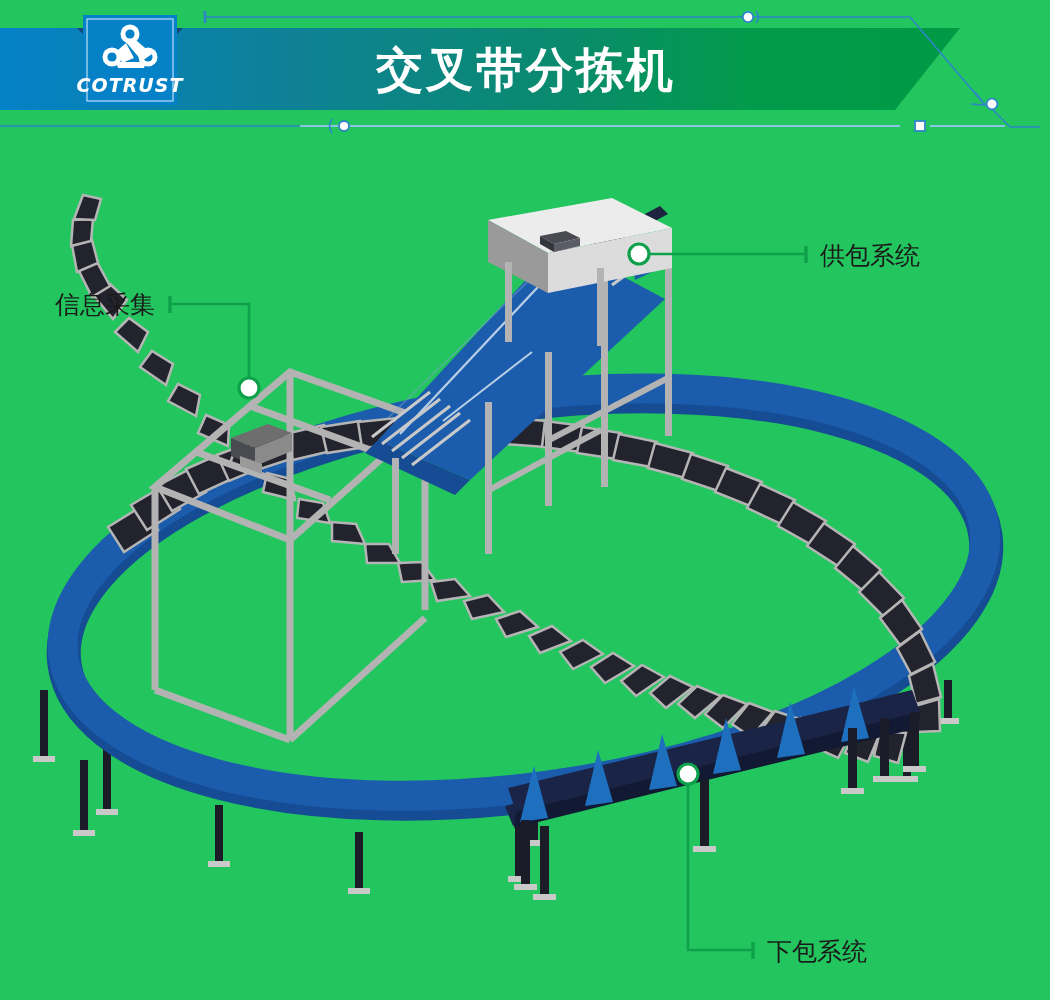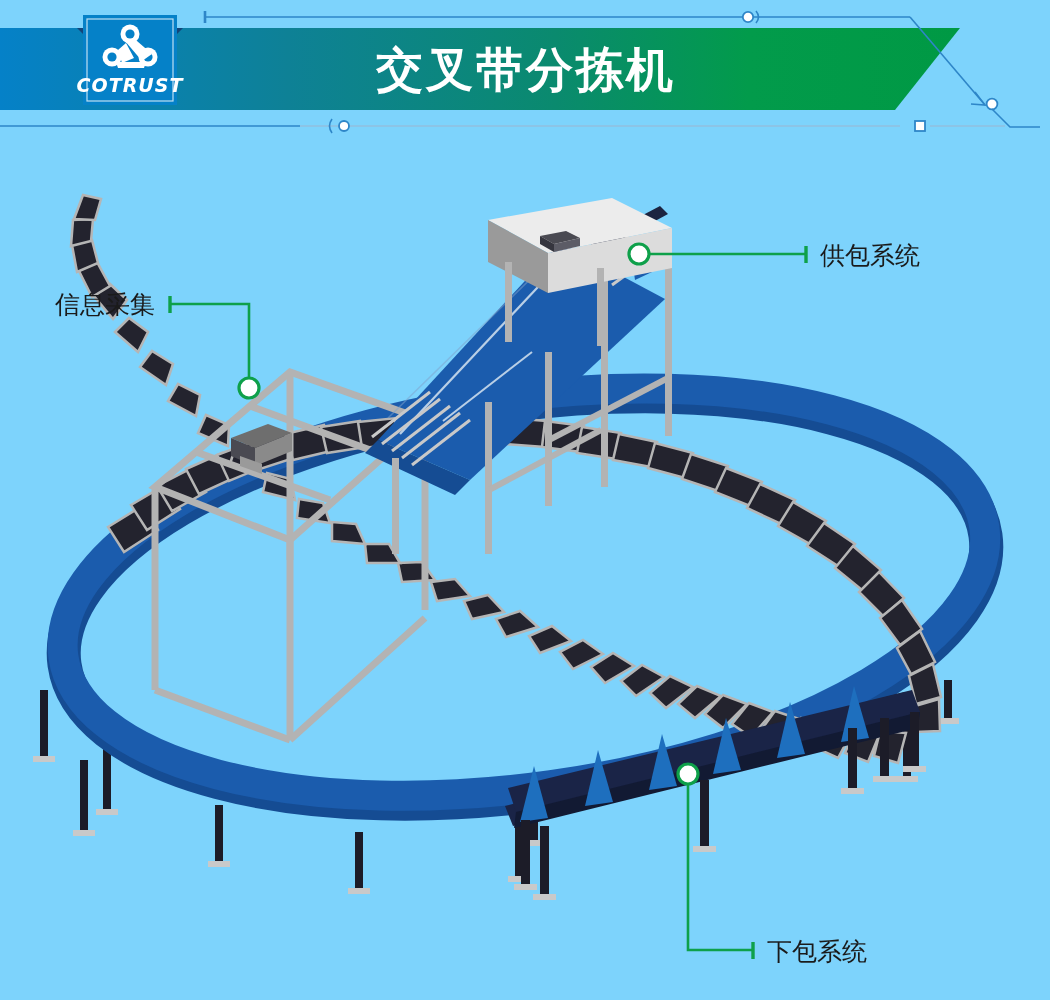--- a/index.html
+++ b/index.html
@@ -1,19 +1,19 @@
 <!DOCTYPE html>
 <html><head>
 <meta charset="utf-8">
 <style>
   * { margin:0; padding:0; box-sizing:border-box; }
   html,body { width:1050px; height:1000px; background:#ffffff; }
   body { font-family:"Liberation Sans", sans-serif; position:relative; overflow:hidden; }
 
-  #page { position:absolute; left:0; top:0; width:1050px; height:1000px; background:#7dd3fc; }
+  #page { position:absolute; left:0; top:0; width:1050px; height:1000px; background:#22c55e; }
 
   .header-wrap { position:absolute; left:0; top:0; width:1050px; height:140px; }
   .illus-wrap  { position:absolute; left:0; top:140px; width:1050px; height:860px; }
 
   svg { display:block; }
 
   .callout-text {
     font-family:"DejaVu Sans", sans-serif;
     font-size:25px;
     font-weight:400;

